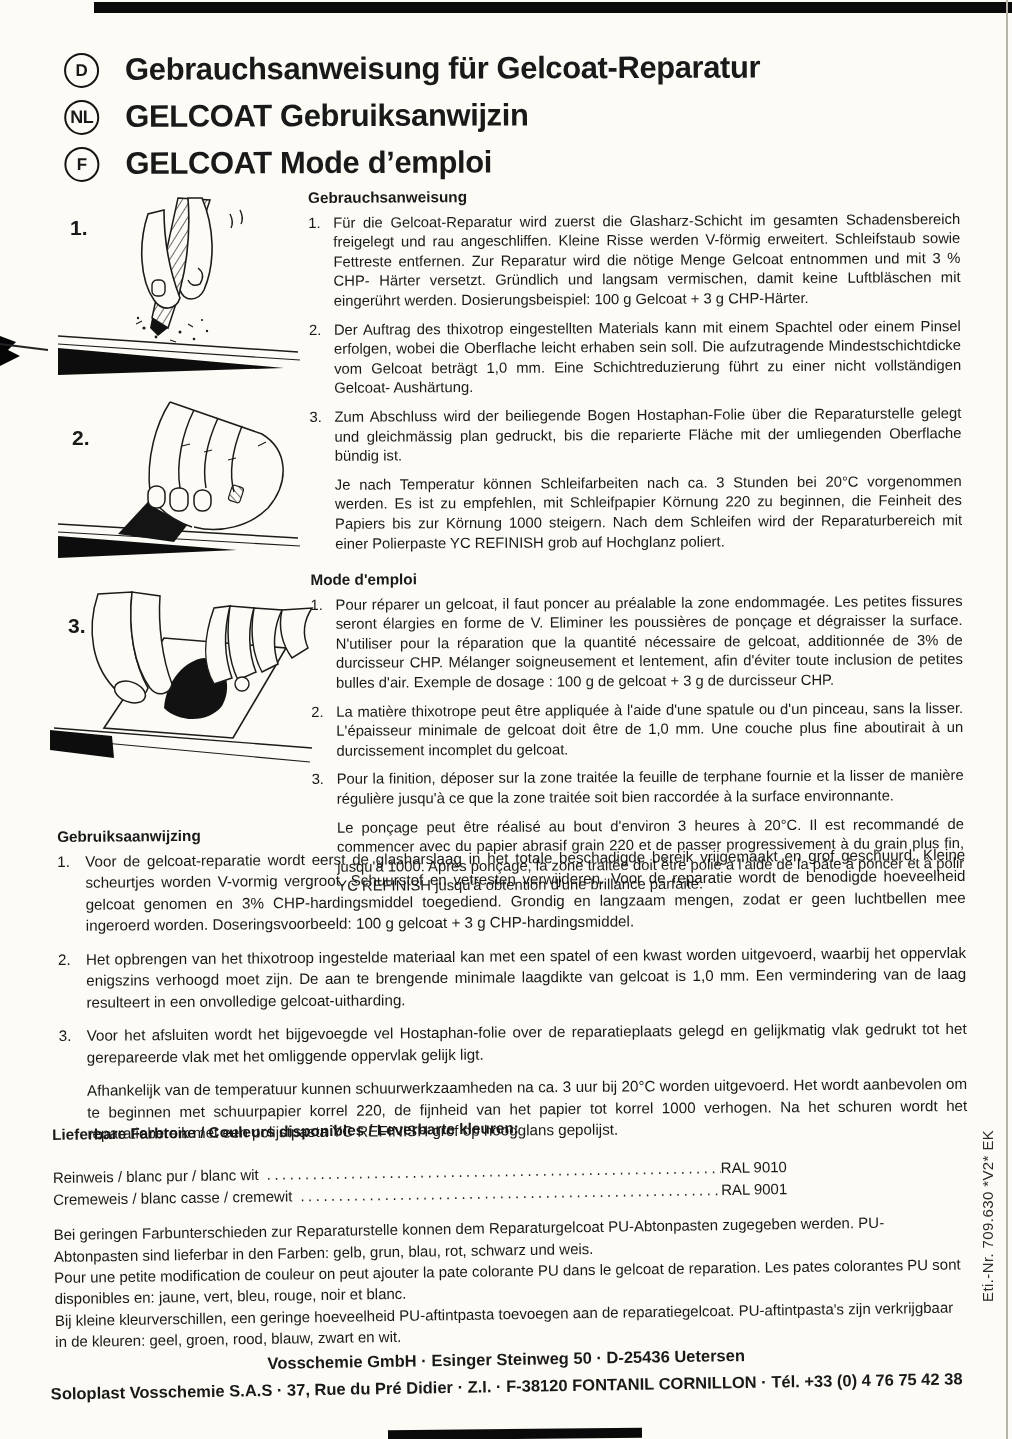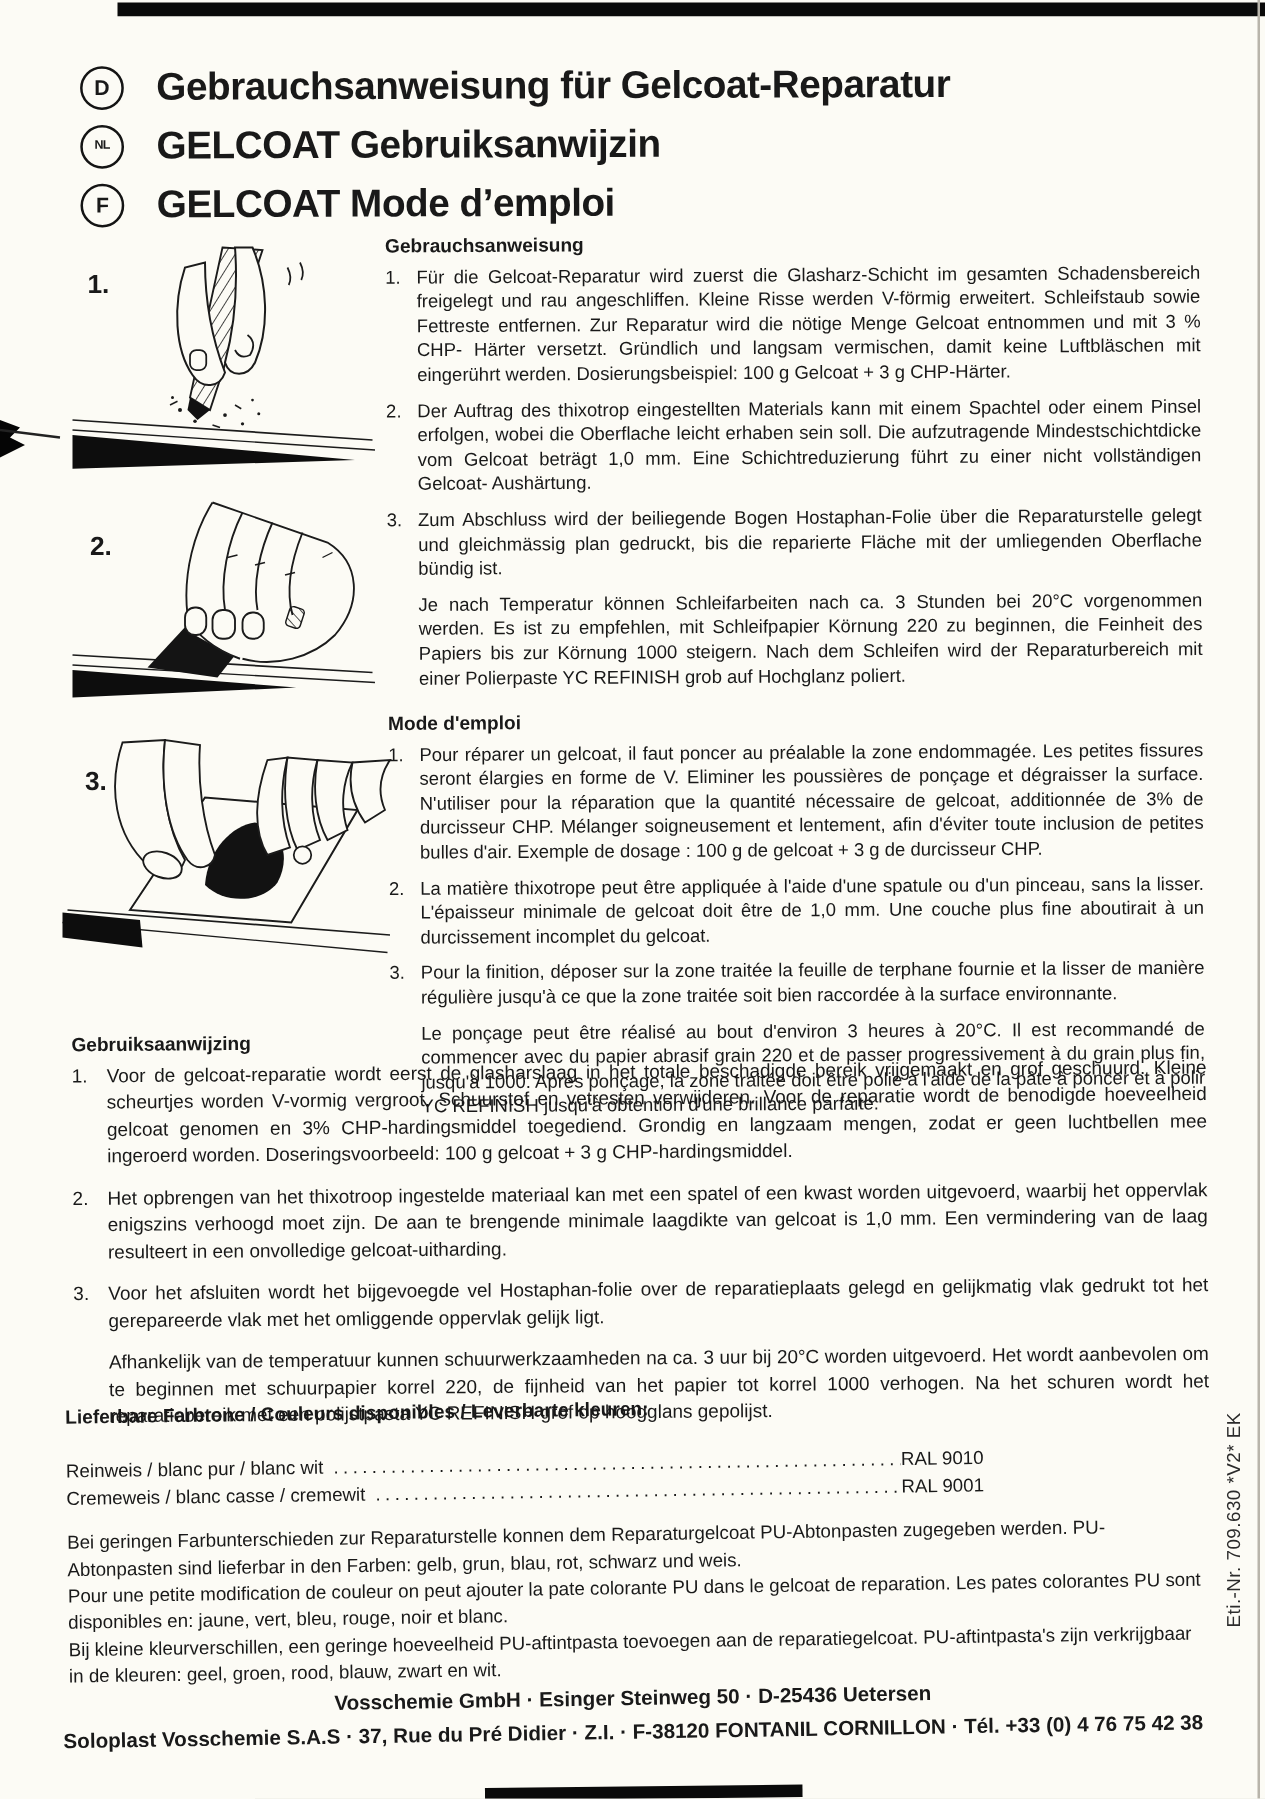--- a/index.html
+++ b/index.html
@@ -14,21 +14,21 @@
   .art-bottom-bar { position:absolute; left:388px; top:1429px; width:254px; height:10px; background:#0a0a0a; transform:rotate(-0.6deg); }
   .art-left-blob { position:absolute; left:0; top:320px; }
   
   .title-block { position:absolute; left:64px; top:52px; transform:rotate(-0.2deg); transform-origin:left top; }
   .title-row { display:flex; align-items:center; gap:26px; height:36px; margin-bottom:11px; }
   .badge {
     width:31px; height:31px; border:2.6px solid #141414; border-radius:50%;
     display:flex; align-items:center; justify-content:center;
     font-weight:bold; font-size:17px; flex:none; line-height:1;
   }
-  .badge.nl { font-size:10px; letter-spacing:-0.6px; }
+  .badge.nl { font-size:18px; letter-spacing:-0.6px; }
   .title-text { margin:0; font-size:31px; font-weight:bold; letter-spacing:-0.4px; white-space:nowrap; }
   
   .fig { position:absolute; }
   .fig svg { position:absolute; inset:0; }
   .fig-num { position:absolute; font-weight:bold; font-size:21px; z-index:2; }
   .fig1 { left:52px; top:196px; width:252px; height:180px; }
   .fig1 .fig-num { left:18px; top:20px; }
   .fig2 { left:52px; top:386px; width:252px; height:180px; }
   .fig2 .fig-num { left:20px; top:40px; }
   .fig3 { left:46px; top:580px; width:280px; height:210px; }

